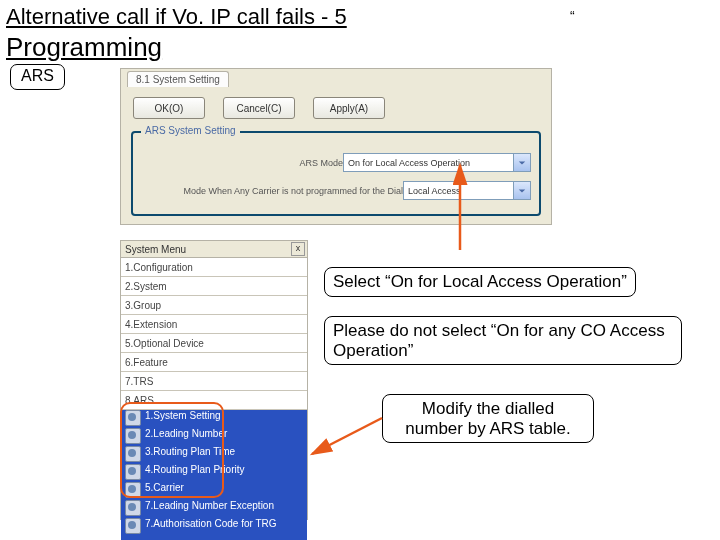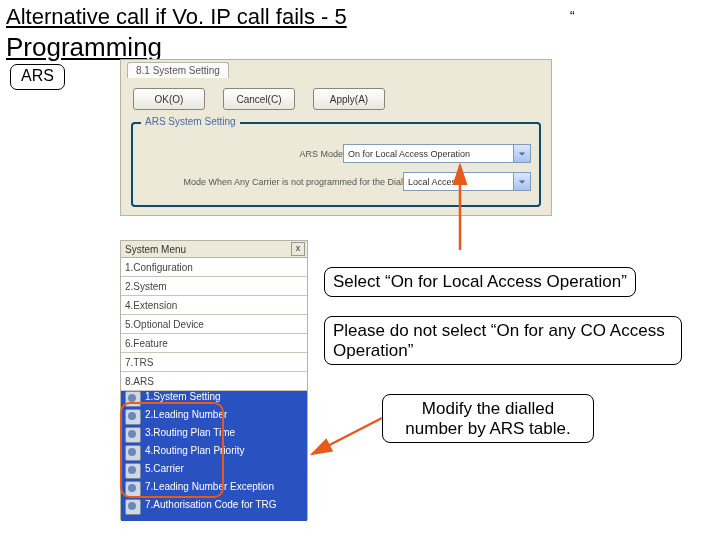--- a/index.html
+++ b/index.html
@@ -2,21 +2,21 @@
 <html><head>
 <meta charset="utf-8">
 <style>
   html,body{margin:0;padding:0;font-family:Arial,Helvetica,sans-serif;background:#fff;color:#000}
   .page{position:relative;width:720px;height:540px;background:#fff;overflow:hidden}
   .title{position:absolute;left:6px;top:4px;font-size:22px;text-decoration:underline}
   .subtitle{position:absolute;left:6px;top:32px;font-size:26px;text-decoration:underline}
   .quote{position:absolute;left:570px;top:8px;font-size:14px}
   .ars-box{position:absolute;left:10px;top:64px;border:1px solid #000;border-radius:7px;padding:2px 10px 4px 10px;font-size:16px;background:#fff}
   
-  .panel1{position:absolute;left:120px;top:59px;width:430px;height:155px;border:1px solid #b5b2a6;background:#ece9d8}
+  .panel1{position:absolute;left:120px;top:68px;width:430px;height:155px;border:1px solid #b5b2a6;background:#ece9d8}
   .panel1 .tab{position:absolute;left:6px;top:2px;border:1px solid #b5b2a6;border-bottom:none;background:#fcfcfc;font-size:10px;padding:2px 8px;border-radius:3px 3px 0 0;color:#555}
   .btnrow{position:absolute;left:12px;top:28px;display:flex;gap:18px}
   .winbtn{width:70px;height:20px;background:linear-gradient(#fff,#e8e8e0);border:1px solid #8a867a;border-radius:3px;font-size:10px;display:flex;align-items:center;justify-content:center;color:#333}
   .group{position:absolute;left:10px;top:62px;right:10px;bottom:8px;border:2px solid #0c4a6e;border-radius:4px}
   .group .legend{position:absolute;left:8px;top:-8px;background:#ece9d8;font-size:10px;color:#4a6aa5;padding:0 4px}
   .fieldrow{position:absolute;display:flex;align-items:center;font-size:9px;color:#555}
   .fieldrow.r1{left:10px;top:20px;right:8px}
   .fieldrow.r2{left:10px;top:48px;right:8px}
   .fieldlabel{flex:0 0 200px;text-align:right;font-size:9px;color:#555}
   .dropdown{height:17px;background:#fff;border:1px solid #7f9db9;position:relative;display:flex;align-items:center;padding:0 20px 0 4px}
@@ -86,20 +86,21 @@
     </div>
   </div>
 
   <div class="panel2">
     <div class="hdr">
       <span>System Menu</span>
       <span class="x">x</span>
     </div>
     <div class="menu-item">1.Configuration</div>
     <div class="menu-item">2.System</div>
+    <div class="menu-item">3.Group</div>
     <div class="menu-item">4.Extension</div>
     <div class="menu-item">5.Optional Device</div>
     <div class="menu-item">6.Feature</div>
     <div class="menu-item">7.TRS</div>
     <div class="menu-item">8.ARS</div>
     <div class="sel-block">
       <div class="sel-row">
           <span class="ic"></span>
           <span>1.System Setting</span>
         </div>

